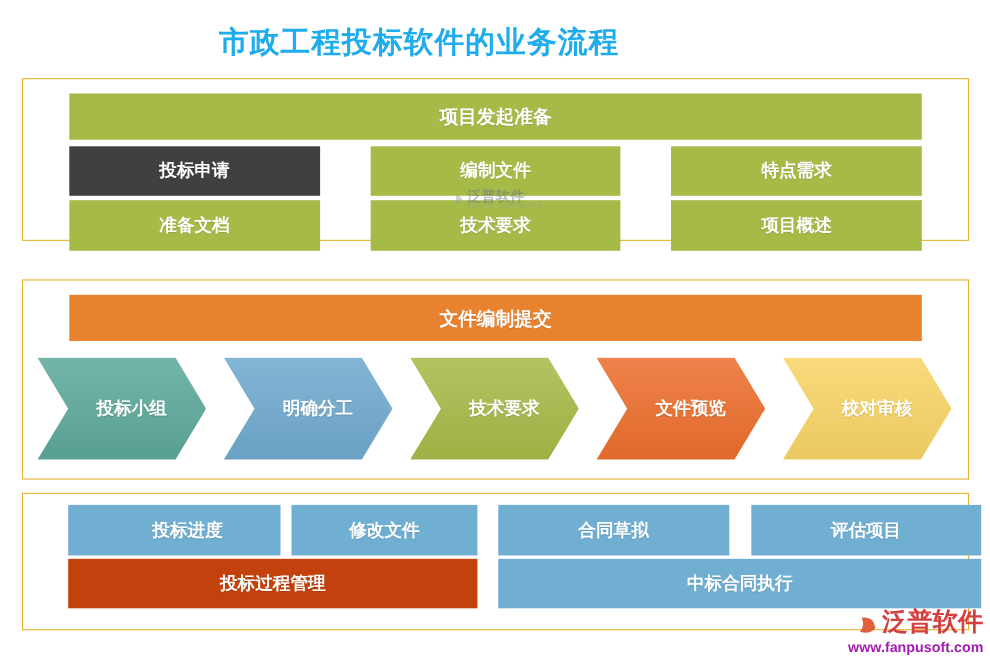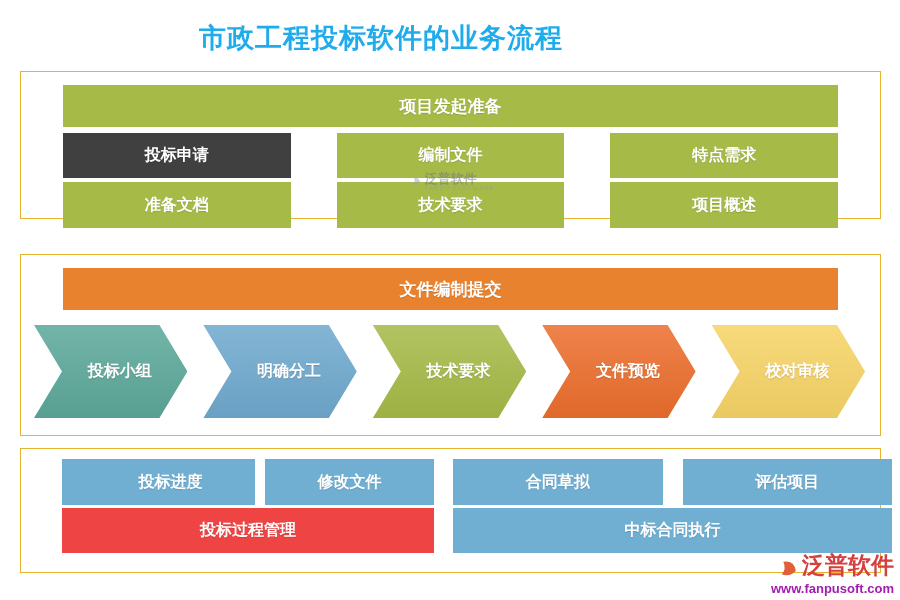--- a/index.html
+++ b/index.html
@@ -127,21 +127,21 @@
   </div>
 </div>
 
 <div class="frame" id="frame-3">
   <div class="s3-col" id="s3-left">
     <div class="s3-row1">
       <div class="btn" style="background-color: rgb(112, 175, 210); padding-left: 24px;">投标进度</div>
       <div class="btn" style="background-color: rgb(112, 175, 210);">修改文件</div>
     </div>
     <div class="s3-row2">
-      <div class="btn" style="background-color: #ef4444;">投标过程管理</div>
+      <div class="btn" style="background-color: #c2410c;">投标过程管理</div>
     </div>
   </div>
 
   <div class="s3-col" id="s3-right">
     <div class="s3-row1">
       <div class="btn" style="background-color: rgb(112, 175, 210);">合同草拟</div>
       <div class="btn" style="background-color: rgb(112, 175, 210);">评估项目</div>
     </div>
     <div class="s3-row2">
       <div class="btn" style="background-color: rgb(112, 175, 210);">中标合同执行</div>

